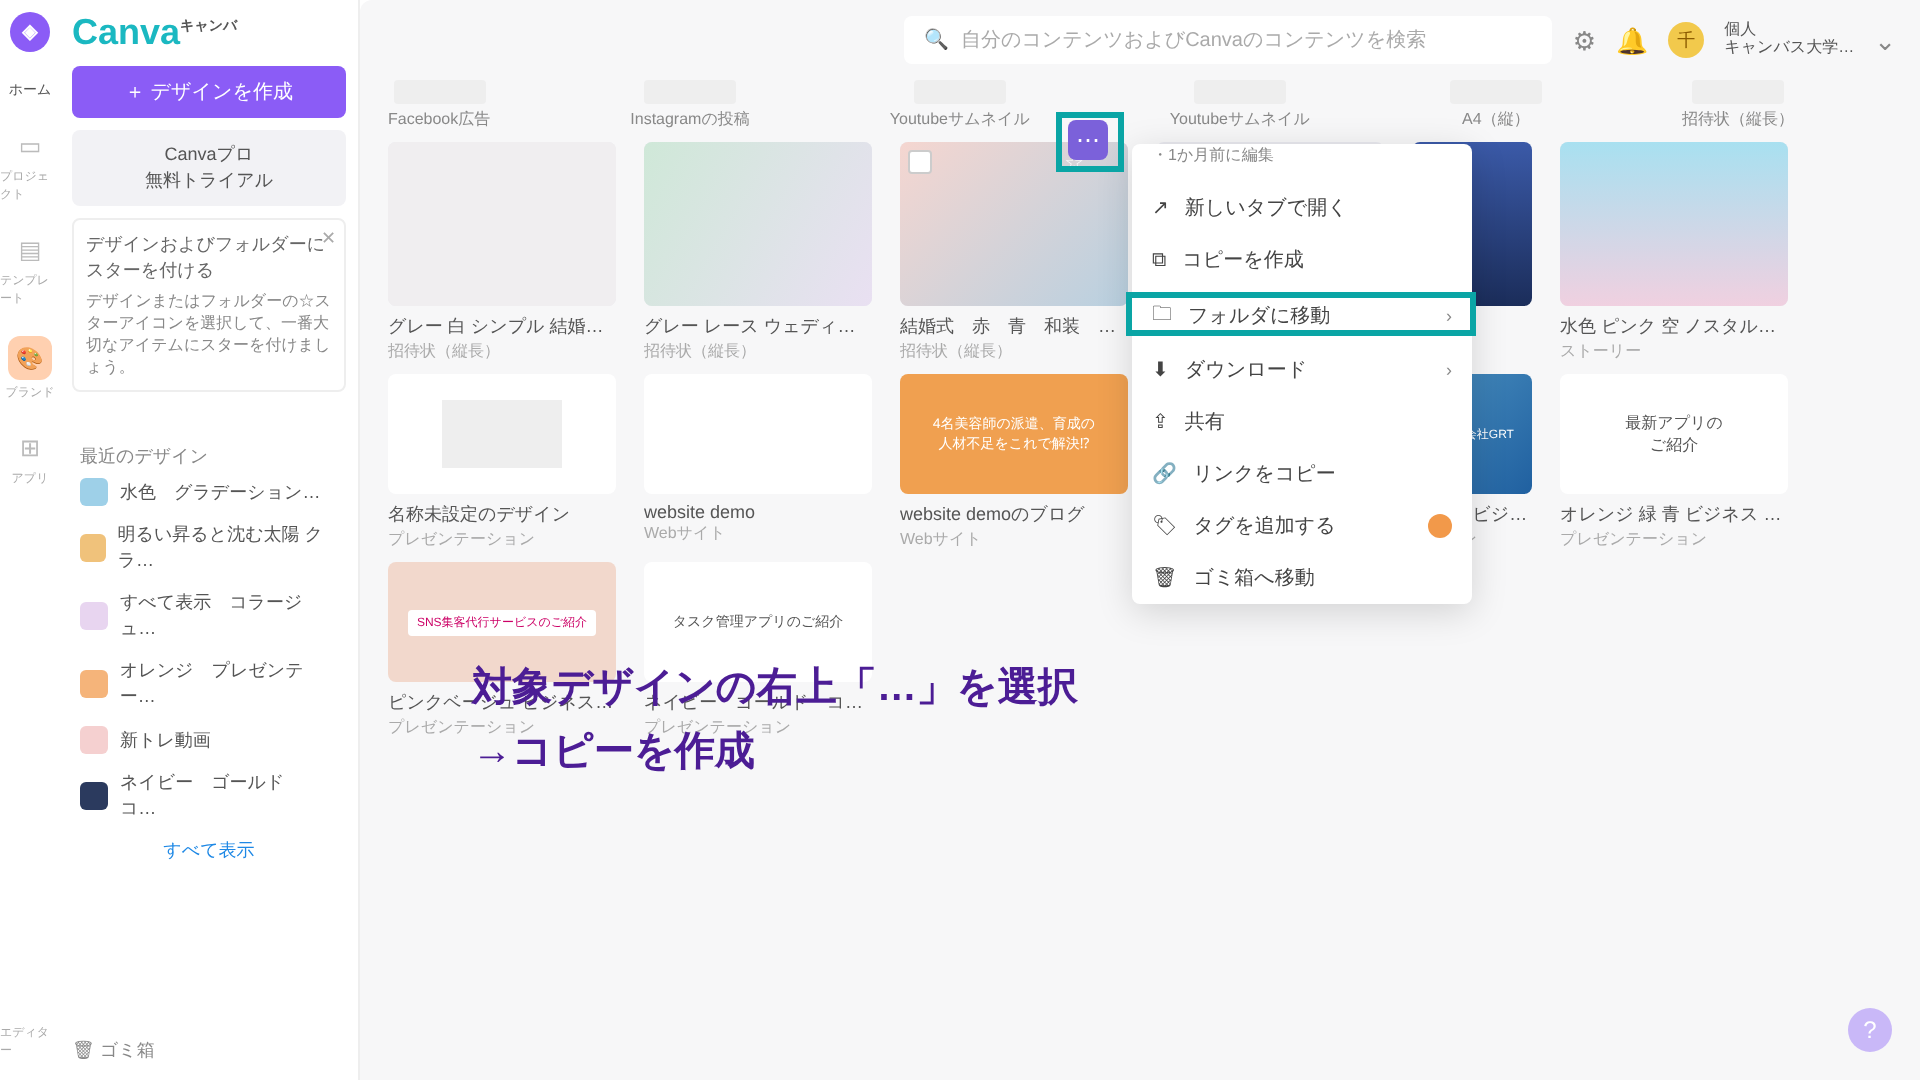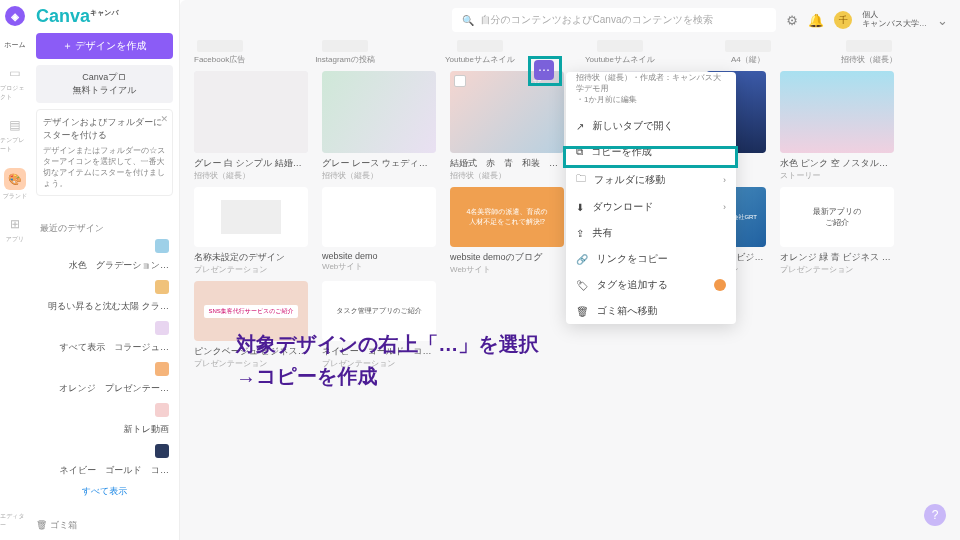--- a/index.html
+++ b/index.html
@@ -13,21 +13,21 @@
   .leftnav .edit { margin-top: auto; margin-bottom: 10px; font-size: 6px; color:#aaa; }
   .sidebar { position: absolute; left: 30px; top: 0; width: 150px; height: 540px; padding: 6px 6px; border-right: 1px solid #eee; }
   .canva-logo { font-family: cursive; font-size: 18px; font-weight: bold; color: #1bb8c1; display:inline-block; }
   .canva-logo sup { font-size: 7px; color:#555; }
   .create-btn { width: 100%; background: #8b5cf6; color: #fff; border-radius: 4px; padding: 6px 0; font-size: 10px; text-align: center; margin-top: 6px; }
   .pro-box { margin-top: 6px; background: #f2f2f5; border-radius: 4px; padding: 6px; font-size: 9px; text-align: center; color: #555; }
   .tip-box { margin-top: 6px; border: 1px solid #eee; border-radius: 4px; padding: 6px 6px; font-size: 8px; color: #888; position:relative; }
   .tip-box .tip-title { font-size: 9px; color: #666; margin-bottom: 3px; }
   .tip-box .x { position:absolute; right:4px; top:4px; color:#aaa; font-size:9px; }
   .recent-head { margin-top: 26px; font-size: 9px; color: #888; padding: 0 4px; }
-  .recent-item { display:flex; align-items:flex-end; gap:6px; padding: 4px 4px; font-size: 9px; color:#555;flex-direction:column; }
+  .recent-item { display:flex; align-items:center; gap:6px; padding: 4px 4px; font-size: 9px; color:#555; }
   .recent-item .thumb { width:14px; height:14px; border-radius:3px; background:#ddd; }
   .see-all { text-align:center; font-size:9px; color:#1e88e5; margin-top:4px; }
   .trash { position:absolute; bottom:8px; left:6px; font-size:9px; color:#888; }
 
   .main { position:absolute; left:180px; top:0; right:0; height:540px; background:#f7f7f8; border-radius: 6px 0 0 0; }
   .topbar { display:flex; align-items:center; padding: 8px 12px; gap:10px; }
   .search { flex:1; max-width: 360px; margin-left: 260px; background:#fff; border-radius:4px; padding:5px 10px; font-size:10px; color:#aaa; display:flex; align-items:center; gap:6px; }
   .topicons { margin-left:auto; display:flex; align-items:center; gap:10px; color:#888; font-size:13px; }
   .avatar { width:18px; height:18px; border-radius:50%; background:#f2c94c; display:flex; align-items:center;justify-content:center; font-size:9px; color:#8b5a00; }
   .uname { font-size:8px; color:#555; line-height:1.1; }
@@ -258,21 +258,20 @@
           <span>タスク管理アプリのご紹介</span>
         </div>
         <div class="ttl">ネイビー　ゴールド　コーポ…</div>
         <div class="sub">プレゼンテーション</div>
       </div>
   </div>
 </div>
 
 <div class="menu">
   <div class="msub">
-    <div>招待状（縦長）・作成者：キャンバス大学デモ用</div>
     <div>・1か月前に編集</div>
   </div>
   <div class="mitem">
       <span>↗</span>
       <span>新しいタブで開く</span>
     </div>
   <div class="mitem">
       <span>⧉</span>
       <span>コピーを作成</span>
     </div>

